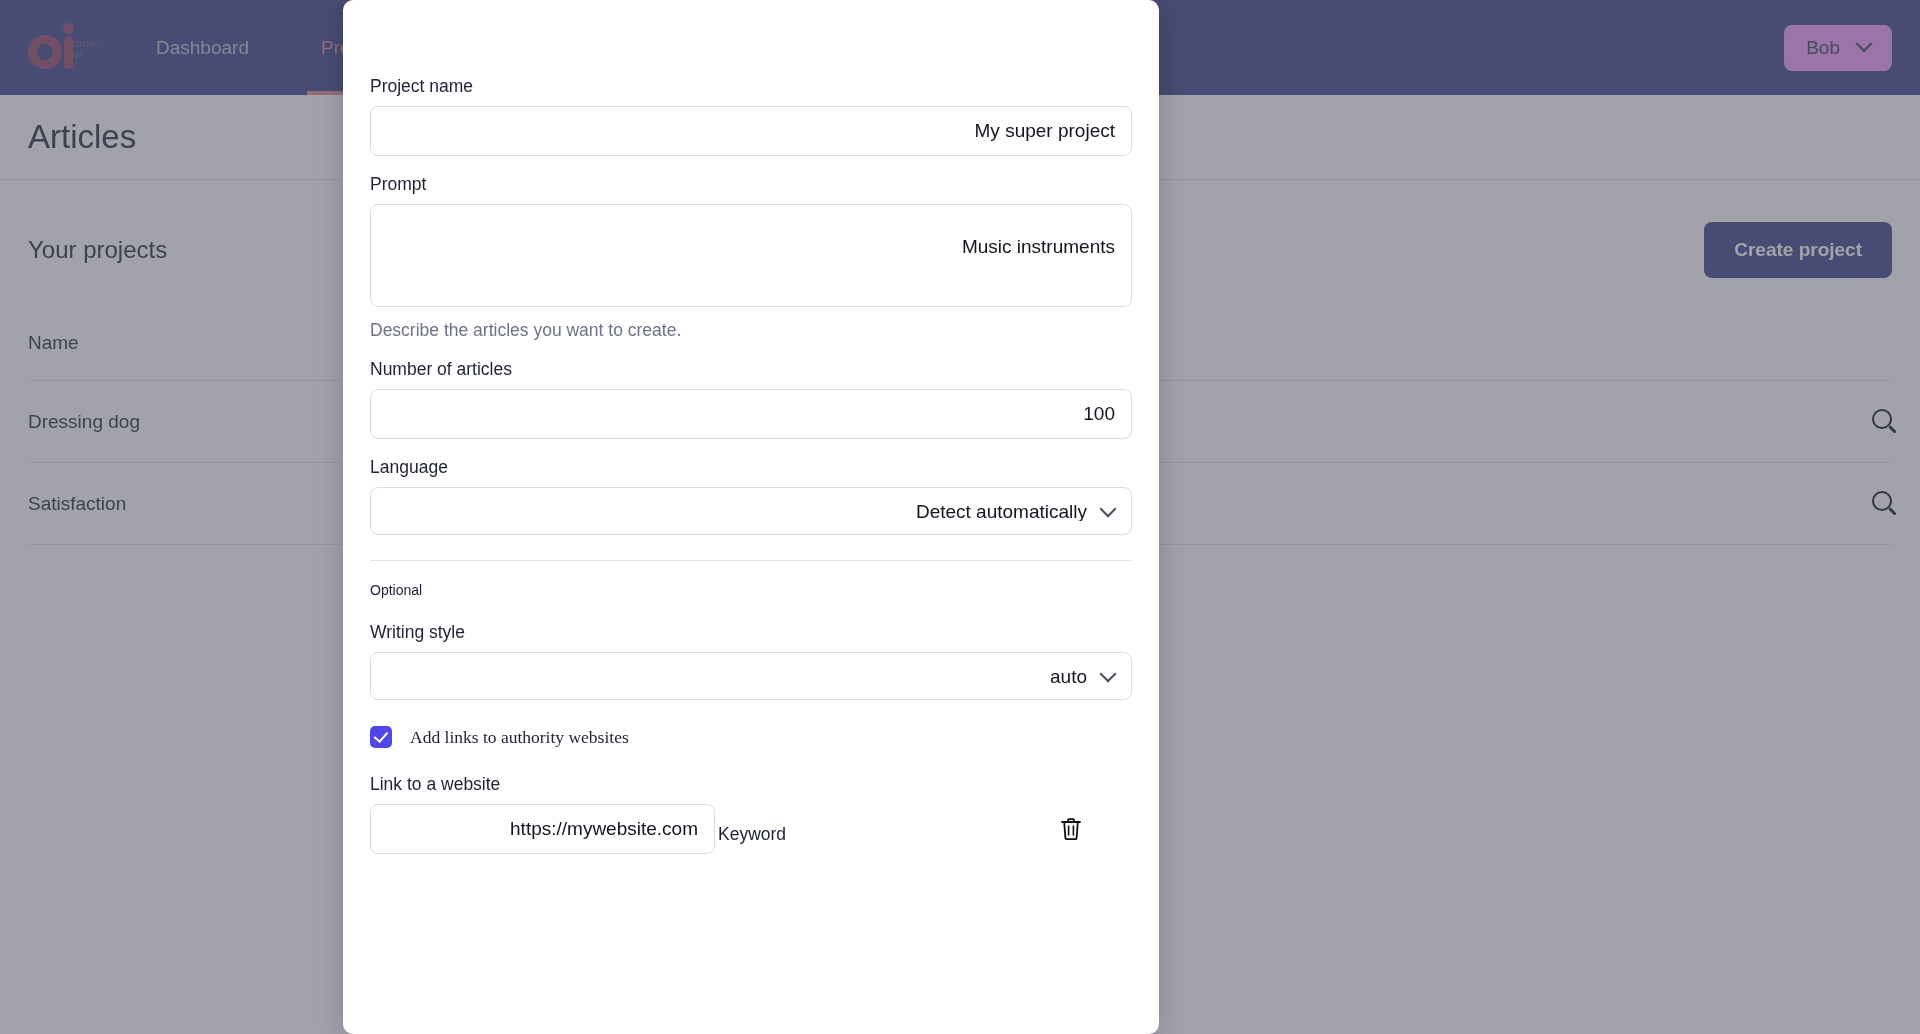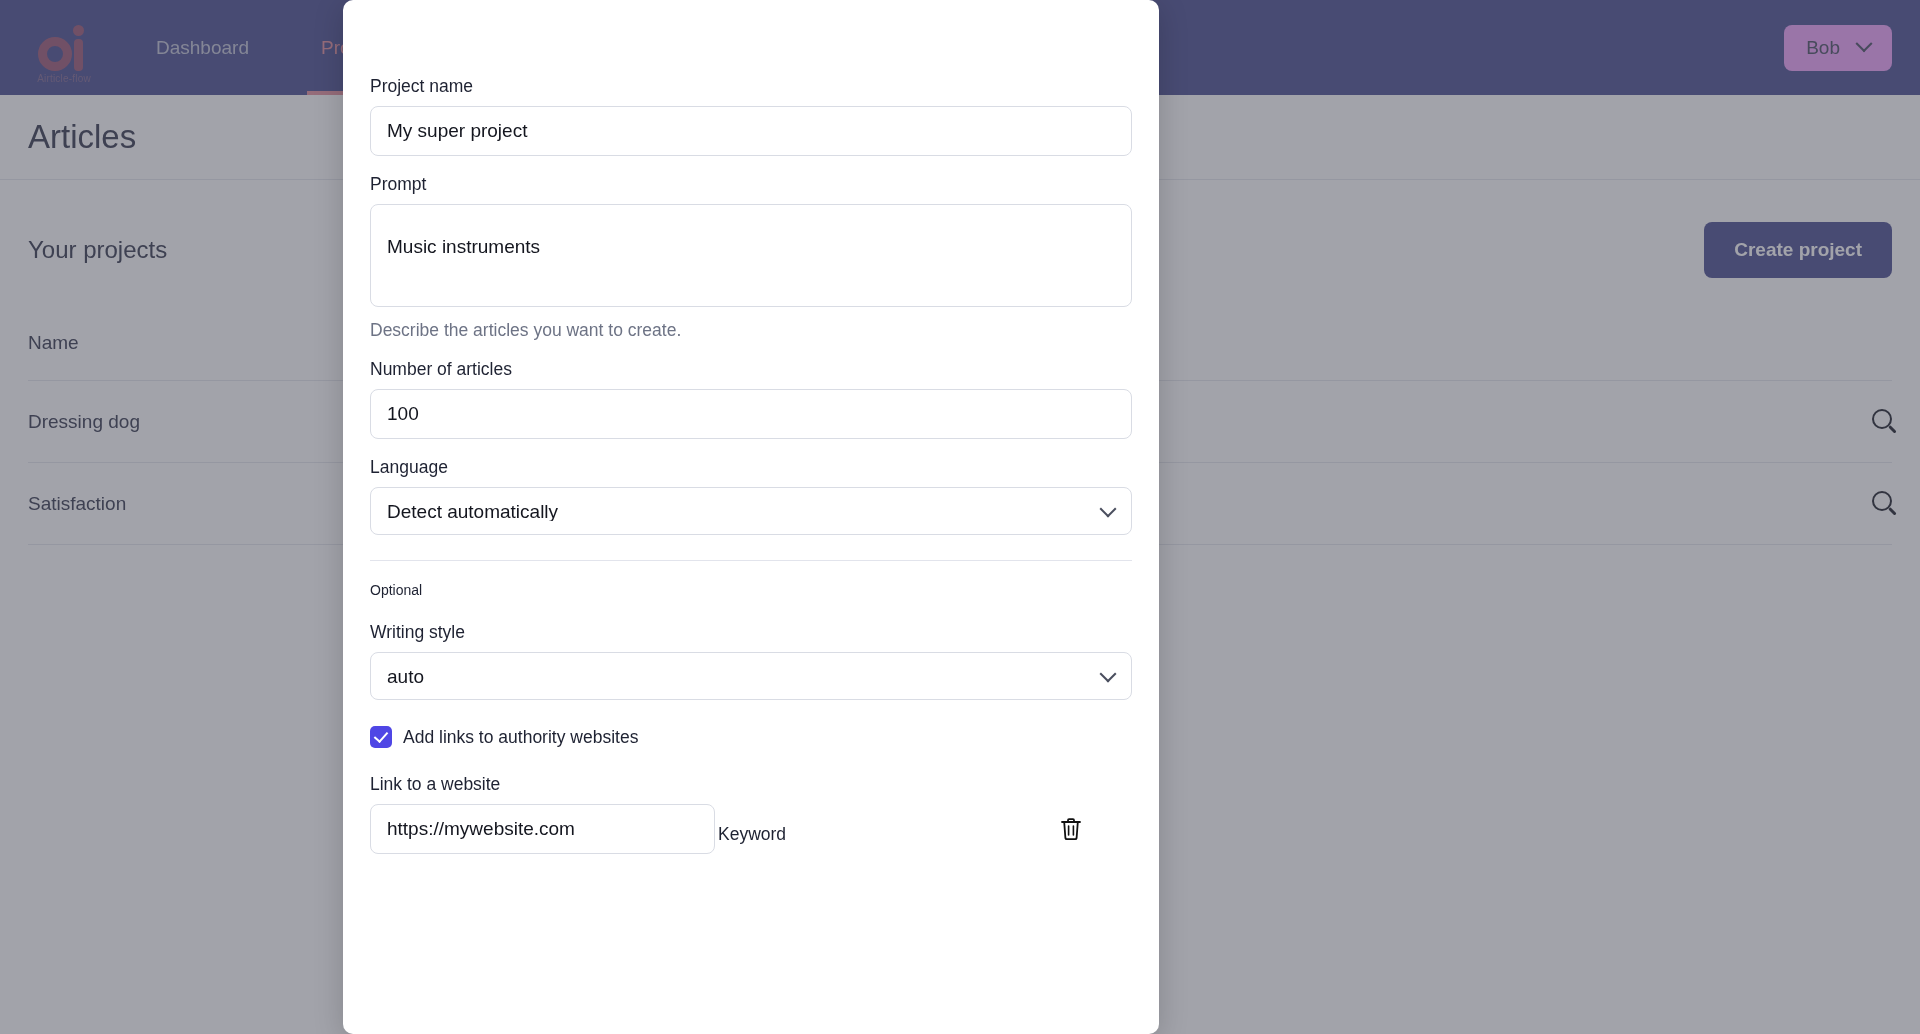--- a/index.html
+++ b/index.html
@@ -19,21 +19,21 @@
   .topbar {
     position: relative;
     height: 95px;
     background: #5c5f9b;
     display: flex;
     align-items: center;
     padding: 0 28px;
   }
   .logo-wrap {
     width: 72px; height: 72px;
-    display: flex; flex-direction: column;
+    display: flex; flex-direction: row;
     align-items: center; justify-content: flex-end;
     margin-right: 42px;
   }
   .logo-mark {
     position: relative;
     width: 52px; height: 42px;
   }
   .logo-a {
     position: absolute; left: 0; top: 8px;
     width: 34px; height: 34px;
@@ -203,20 +203,21 @@
   .txt-input, .txt-area, .sel {
     width: 100%;
     font-family: "Liberation Sans", sans-serif;
     font-size: 19px;
     color: #14161f;
     background: #ffffff;
     border: 1px solid #d9dce4;
     border-radius: 8px;
     padding: 13px 16px;
     outline: none;
+    text-align: right;
   }
   .txt-input { height: 50px; }
   .txt-area {
     height: 103px;
     resize: none;
     line-height: 1.35;
     padding-top: 29px;
   }
   .helper {
     font-size: 17.5px;
@@ -250,23 +251,24 @@
     margin: 25px 0 21px 0;
   }
   .optional-label {
     font-size: 14px;
     color: #1e2232;
     margin-bottom: 24px;
   }
 
   .check-row {
     display: flex; align-items: center;
-    gap: 11px;
+    gap: 18px;
     margin-top: 26px;
     margin-bottom: 26px;
+    font-family: Liberation Serif, serif;
   }
   .checkbox {
     width: 22px; height: 22px;
     border-radius: 5px;
     background: #4f46e5;
     position: relative;
     cursor: pointer;
     flex: 0 0 auto;
   }
   .checkbox::after {

